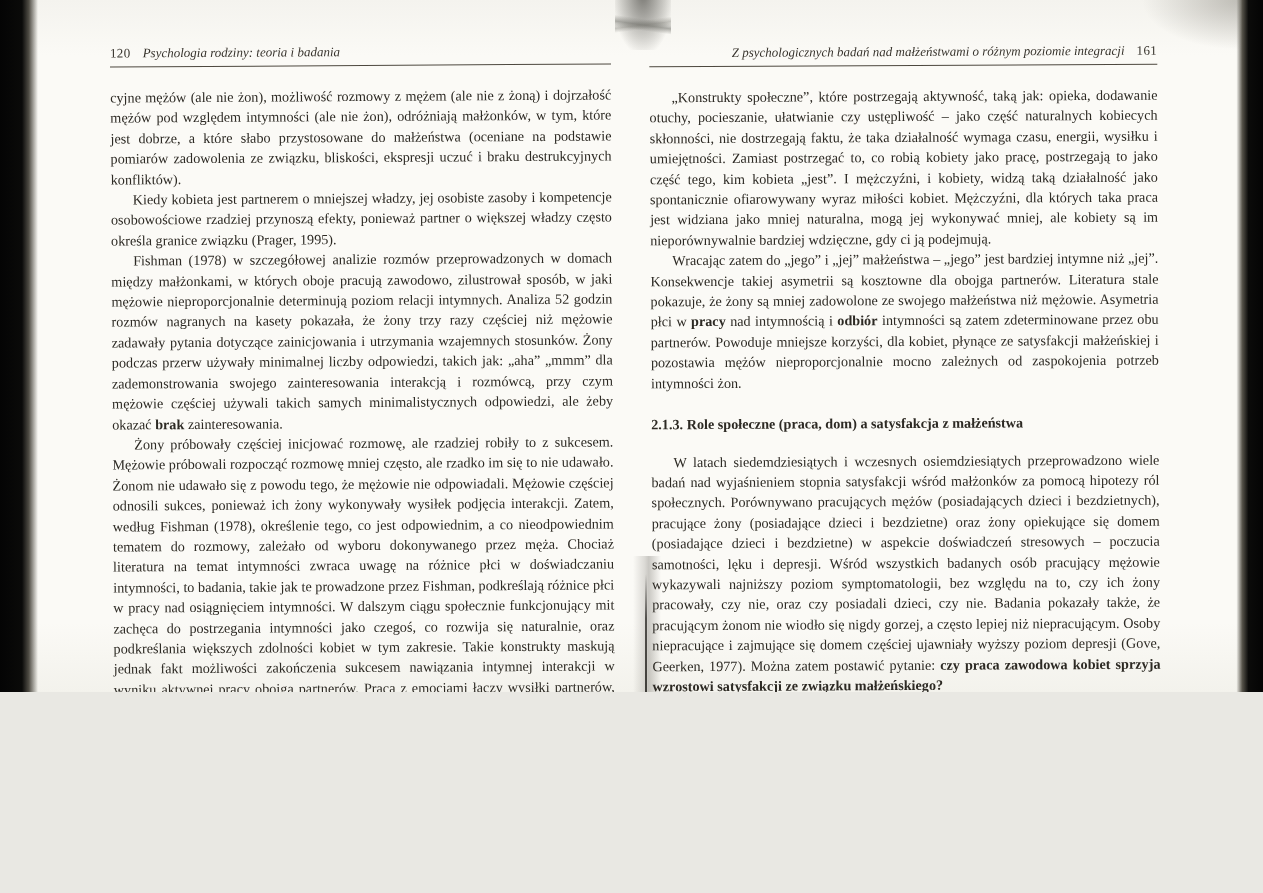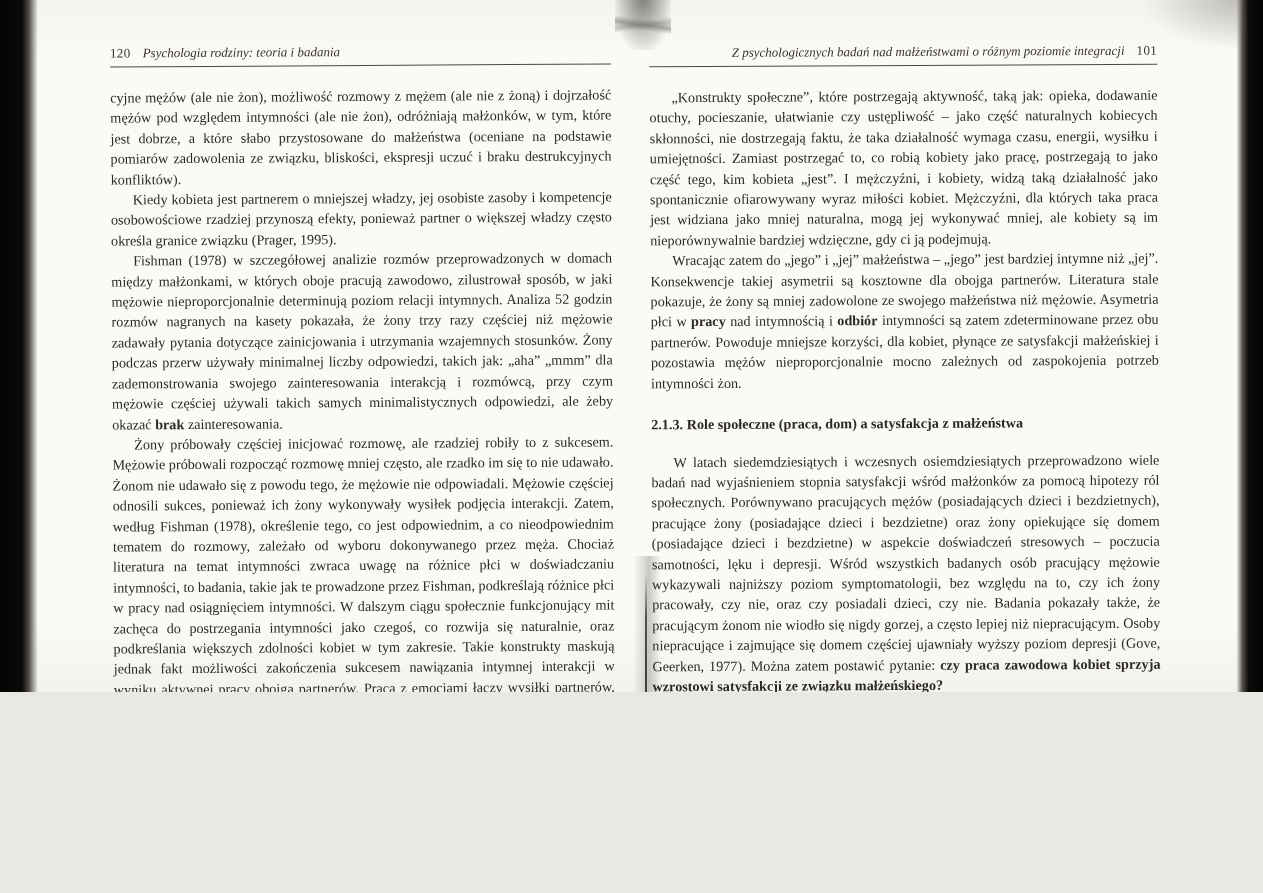--- a/index.html
+++ b/index.html
@@ -98,21 +98,21 @@
         <p class="para continuation"><span>cyjne mężów (ale nie żon), możliwość rozmowy z mężem (ale nie z żoną) i dojrzałość mężów pod względem intymności (ale nie żon), odróżniają małżonków, w tym, które jest dobrze, a które słabo przystosowane do małżeństwa (oceniane na podstawie pomiarów zadowolenia ze związku, bliskości, ekspresji uczuć i braku destrukcyjnych konfliktów).</span></p>
         <p class="para normal"><span>Kiedy kobieta jest partnerem o mniejszej władzy, jej osobiste zasoby i kompetencje osobowościowe rzadziej przynoszą efekty, ponieważ partner o większej władzy często określa granice związku (Prager, 1995).</span></p>
         <p class="para normal"><span>Fishman (1978) w szczegółowej analizie rozmów przeprowadzonych w domach między małżonkami, w których oboje pracują zawodowo, zilustrował sposób, w jaki mężowie nieproporcjonalnie determinują poziom relacji intymnych. Analiza 52 godzin rozmów nagranych na kasety pokazała, że żony trzy razy częściej niż mężowie zadawały pytania dotyczące zainicjowania i utrzymania wzajemnych stosunków. Żony podczas przerw używały minimalnej liczby odpowiedzi, takich jak: „aha” „mmm” dla zademonstrowania swojego zainteresowania interakcją i rozmówcą, przy czym mężowie częściej używali takich samych minimalistycznych odpowiedzi, ale żeby okazać </span><b>brak</b><span> zainteresowania.</span></p>
         <p class="para normal"><span>Żony próbowały częściej inicjować rozmowę, ale rzadziej robiły to z sukcesem. Mężowie próbowali rozpocząć rozmowę mniej często, ale rzadko im się to nie udawało. Żonom nie udawało się z powodu tego, że mężowie nie odpowiadali. Mężowie częściej odnosili sukces, ponieważ ich żony wykonywały wysiłek podjęcia interakcji. Zatem, według Fishman (1978), określenie tego, co jest odpowiednim, a co nieodpowiednim tematem do rozmowy, zależało od wyboru dokonywanego przez męża. Chociaż literatura na temat intymności zwraca uwagę na różnice płci w doświadczaniu intymności, to badania, takie jak te prowadzone przez Fishman, podkreślają różnice płci w pracy nad osiągnięciem intymności. W dalszym ciągu społecznie funkcjonujący mit zachęca do postrzegania intymności jako czegoś, co rozwija się naturalnie, oraz podkreślania większych zdolności kobiet w tym zakresie. Takie konstrukty maskują jednak fakt możliwości zakończenia sukcesem nawiązania intymnej interakcji w wyniku aktywnej pracy obojga partnerów. Praca z emocjami łączy wysiłki partnerów, aby się wzajemnie zrozumieć, wczuć w sytuację drugiego i uczynić uczucia partnera częścią swoich własnych (England, Farkas, 1986).</span></p>
       </div>
   </div>
 
   <div class="page page-right">
     <div class="page-header">
       <span class="running-head">Z psychologicznych badań nad małżeństwami o różnym poziomie integracji</span>
-      <span class="num">101</span>
+      <span class="num">161</span>
     </div>
     <div class="header-rule"></div>
     <div class="page-body">
         <p class="para normal"><span>„Konstrukty społeczne”, które postrzegają aktywność, taką jak: opieka, dodawanie otuchy, pocieszanie, ułatwianie czy ustępliwość – jako część naturalnych kobiecych skłonności, nie dostrzegają faktu, że taka działalność wymaga czasu, energii, wysiłku i umiejętności. Zamiast postrzegać to, co robią kobiety jako pracę, postrzegają to jako część tego, kim kobieta „jest”. I mężczyźni, i kobiety, widzą taką działalność jako spontanicznie ofiarowywany wyraz miłości kobiet. Mężczyźni, dla których taka praca jest widziana jako mniej naturalna, mogą jej wykonywać mniej, ale kobiety są im nieporównywalnie bardziej wdzięczne, gdy ci ją podejmują.</span></p>
         <p class="para normal"><span>Wracając zatem do „jego” i „jej” małżeństwa – „jego” jest bardziej intymne niż „jej”. Konsekwencje takiej asymetrii są kosztowne dla obojga partnerów. Literatura stale pokazuje, że żony są mniej zadowolone ze swojego małżeństwa niż mężowie. Asymetria płci w </span><b>pracy</b><span> nad intymnością i </span><b>odbiór</b><span> intymności są zatem zdeterminowane przez obu partnerów. Powoduje mniejsze korzyści, dla kobiet, płynące ze satysfakcji małżeńskiej i pozostawia mężów nieproporcjonalnie mocno zależnych od zaspokojenia potrzeb intymności żon.</span></p>
         <p class="para heading"><span>2.1.3. Role społeczne (praca, dom) a satysfakcja z małżeństwa</span></p>
         <p class="para normal"><span>W latach siedemdziesiątych i wczesnych osiemdziesiątych przeprowadzono wiele badań nad wyjaśnieniem stopnia satysfakcji wśród małżonków za pomocą hipotezy ról społecznych. Porównywano pracujących mężów (posiadających dzieci i bezdzietnych), pracujące żony (posiadające dzieci i bezdzietne) oraz żony opiekujące się domem (posiadające dzieci i bezdzietne) w aspekcie doświadczeń stresowych – poczucia samotności, lęku i depresji. Wśród wszystkich badanych osób pracujący mężowie wykazywali najniższy poziom symptomatologii, bez względu na to, czy ich żony pracowały, czy nie, oraz czy posiadali dzieci, czy nie. Badania pokazały także, że pracującym żonom nie wiodło się nigdy gorzej, a często lepiej niż niepracującym. Osoby niepracujące i zajmujące się domem częściej ujawniały wyższy poziom depresji (Gove, Geerken, 1977). Można zatem postawić pytanie: </span><b>czy praca zawodowa kobiet sprzyja wzrostowi satysfakcji ze związku małżeńskiego?</b></p>
         <p class="para normal"><span>Badania sugerują, że praca może być źródłem poczucia niezależności, wzrostu poczucia własnej wartości, dążenia do samorozwoju, nawiązywa-</span></p>
       </div>
   </div>

